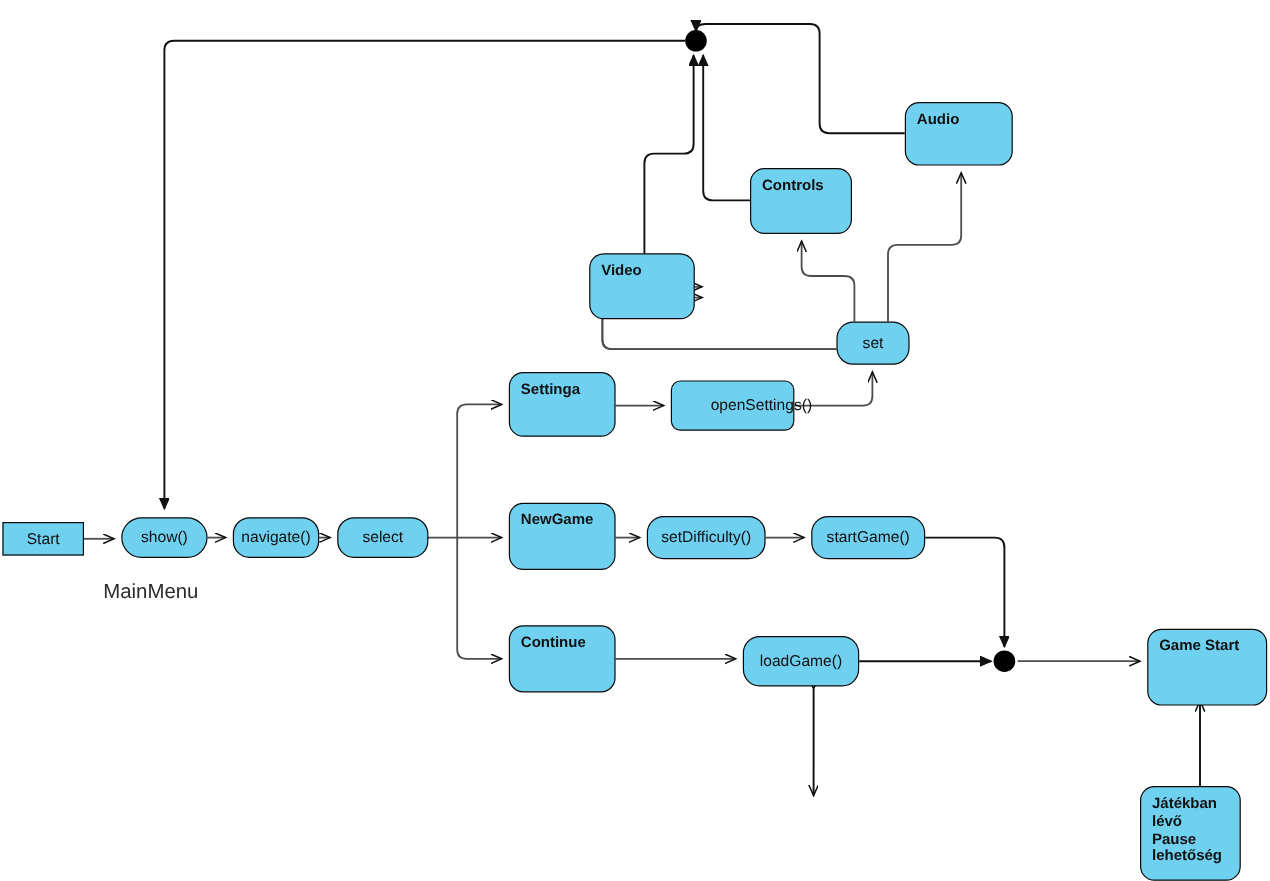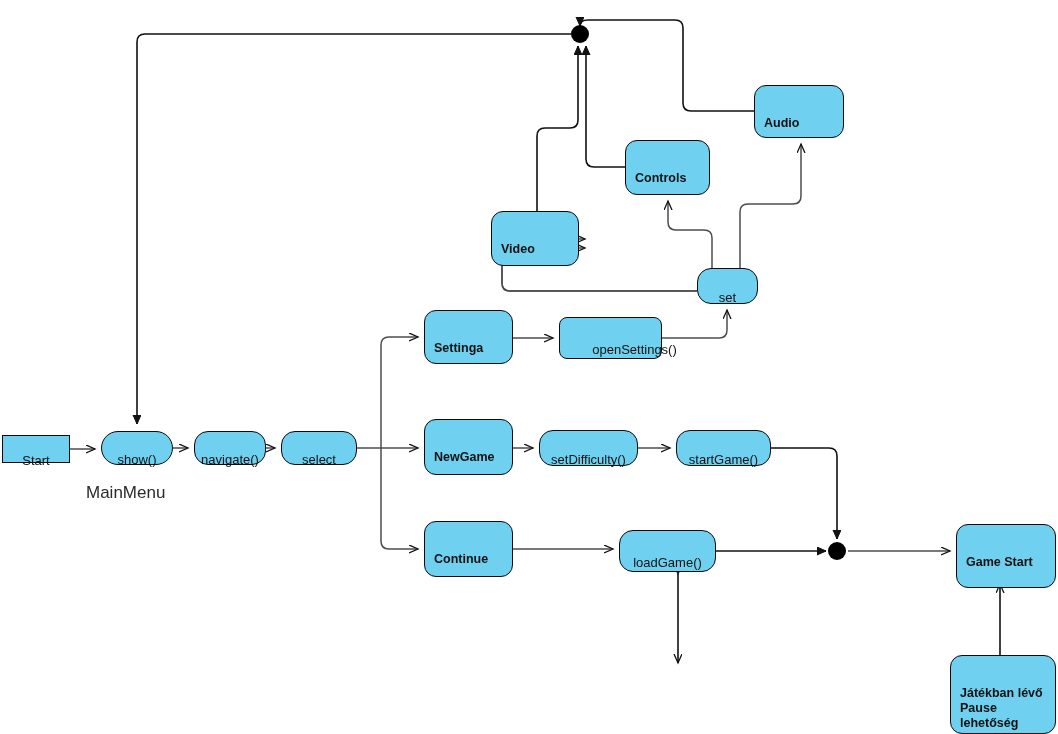--- a/index.html
+++ b/index.html
@@ -3,21 +3,21 @@
 <meta charset="utf-8">
 <style>
   html,body{margin:0;padding:0;background:#ffffff;}
   body{width:1058px;height:734px;overflow:hidden;font-family:"Liberation Sans",sans-serif;}
   #stage{position:relative;width:1058px;height:734px;background:#ffffff;}
   svg#wires{position:absolute;left:0;top:0;width:1058px;height:734px;}
   .node{position:absolute;box-sizing:border-box;background:#6FD0F0;border:1.6px solid #0a0a0a;
         color:#111111;display:flex;}
   .node.rounded{border-radius:12px;}
   .node.rect{border-radius:0;}
-  .lbl{display:block;line-height:1.18;white-space:pre-line;margin-top:24px;}
+  .lbl{display:block;line-height:1.18;white-space:pre-line;}
   
   .node.center{align-items:center;justify-content:center;}
   .node.center .lbl{font-size:13px;font-weight:400;text-align:center;}
   
   .node.tl{align-items:flex-start;justify-content:flex-start;padding:6px 0 0 9px;}
   .node.tl .lbl{font-size:12.5px;font-weight:700;text-align:left;}
   .node.rect.center .lbl{font-size:13px;font-weight:400;}
   .swimlabel{position:absolute;font-size:17px;font-weight:400;color:#2b2b2b;white-space:nowrap;}
   .dot{position:absolute;background:#000000;border-radius:50%;}
 </style>
@@ -162,21 +162,21 @@
   </div>
 
   <div class="node rounded tl" style="left:754px;top:85px;width:90px;height:53px;">
     <span class="lbl">Audio</span>
   </div>
 
   <div class="node rounded tl" style="left:956px;top:524px;width:100px;height:64px;">
     <span class="lbl">Game Start</span>
   </div>
 
-  <div class="node rounded tl" style="left:950px;top:655px;width:106px;height:79px;">
+  <div class="node rounded tl" style="left:950px;top:655px;width:84px;height:79px;">
     <span class="lbl">Játékban lévő
 Pause
 lehetőség</span>
   </div>
 
   <div class="swimlabel" style="left:86px;top:483px;">MainMenu</div>
 
 </div>
 
 </body></html>

